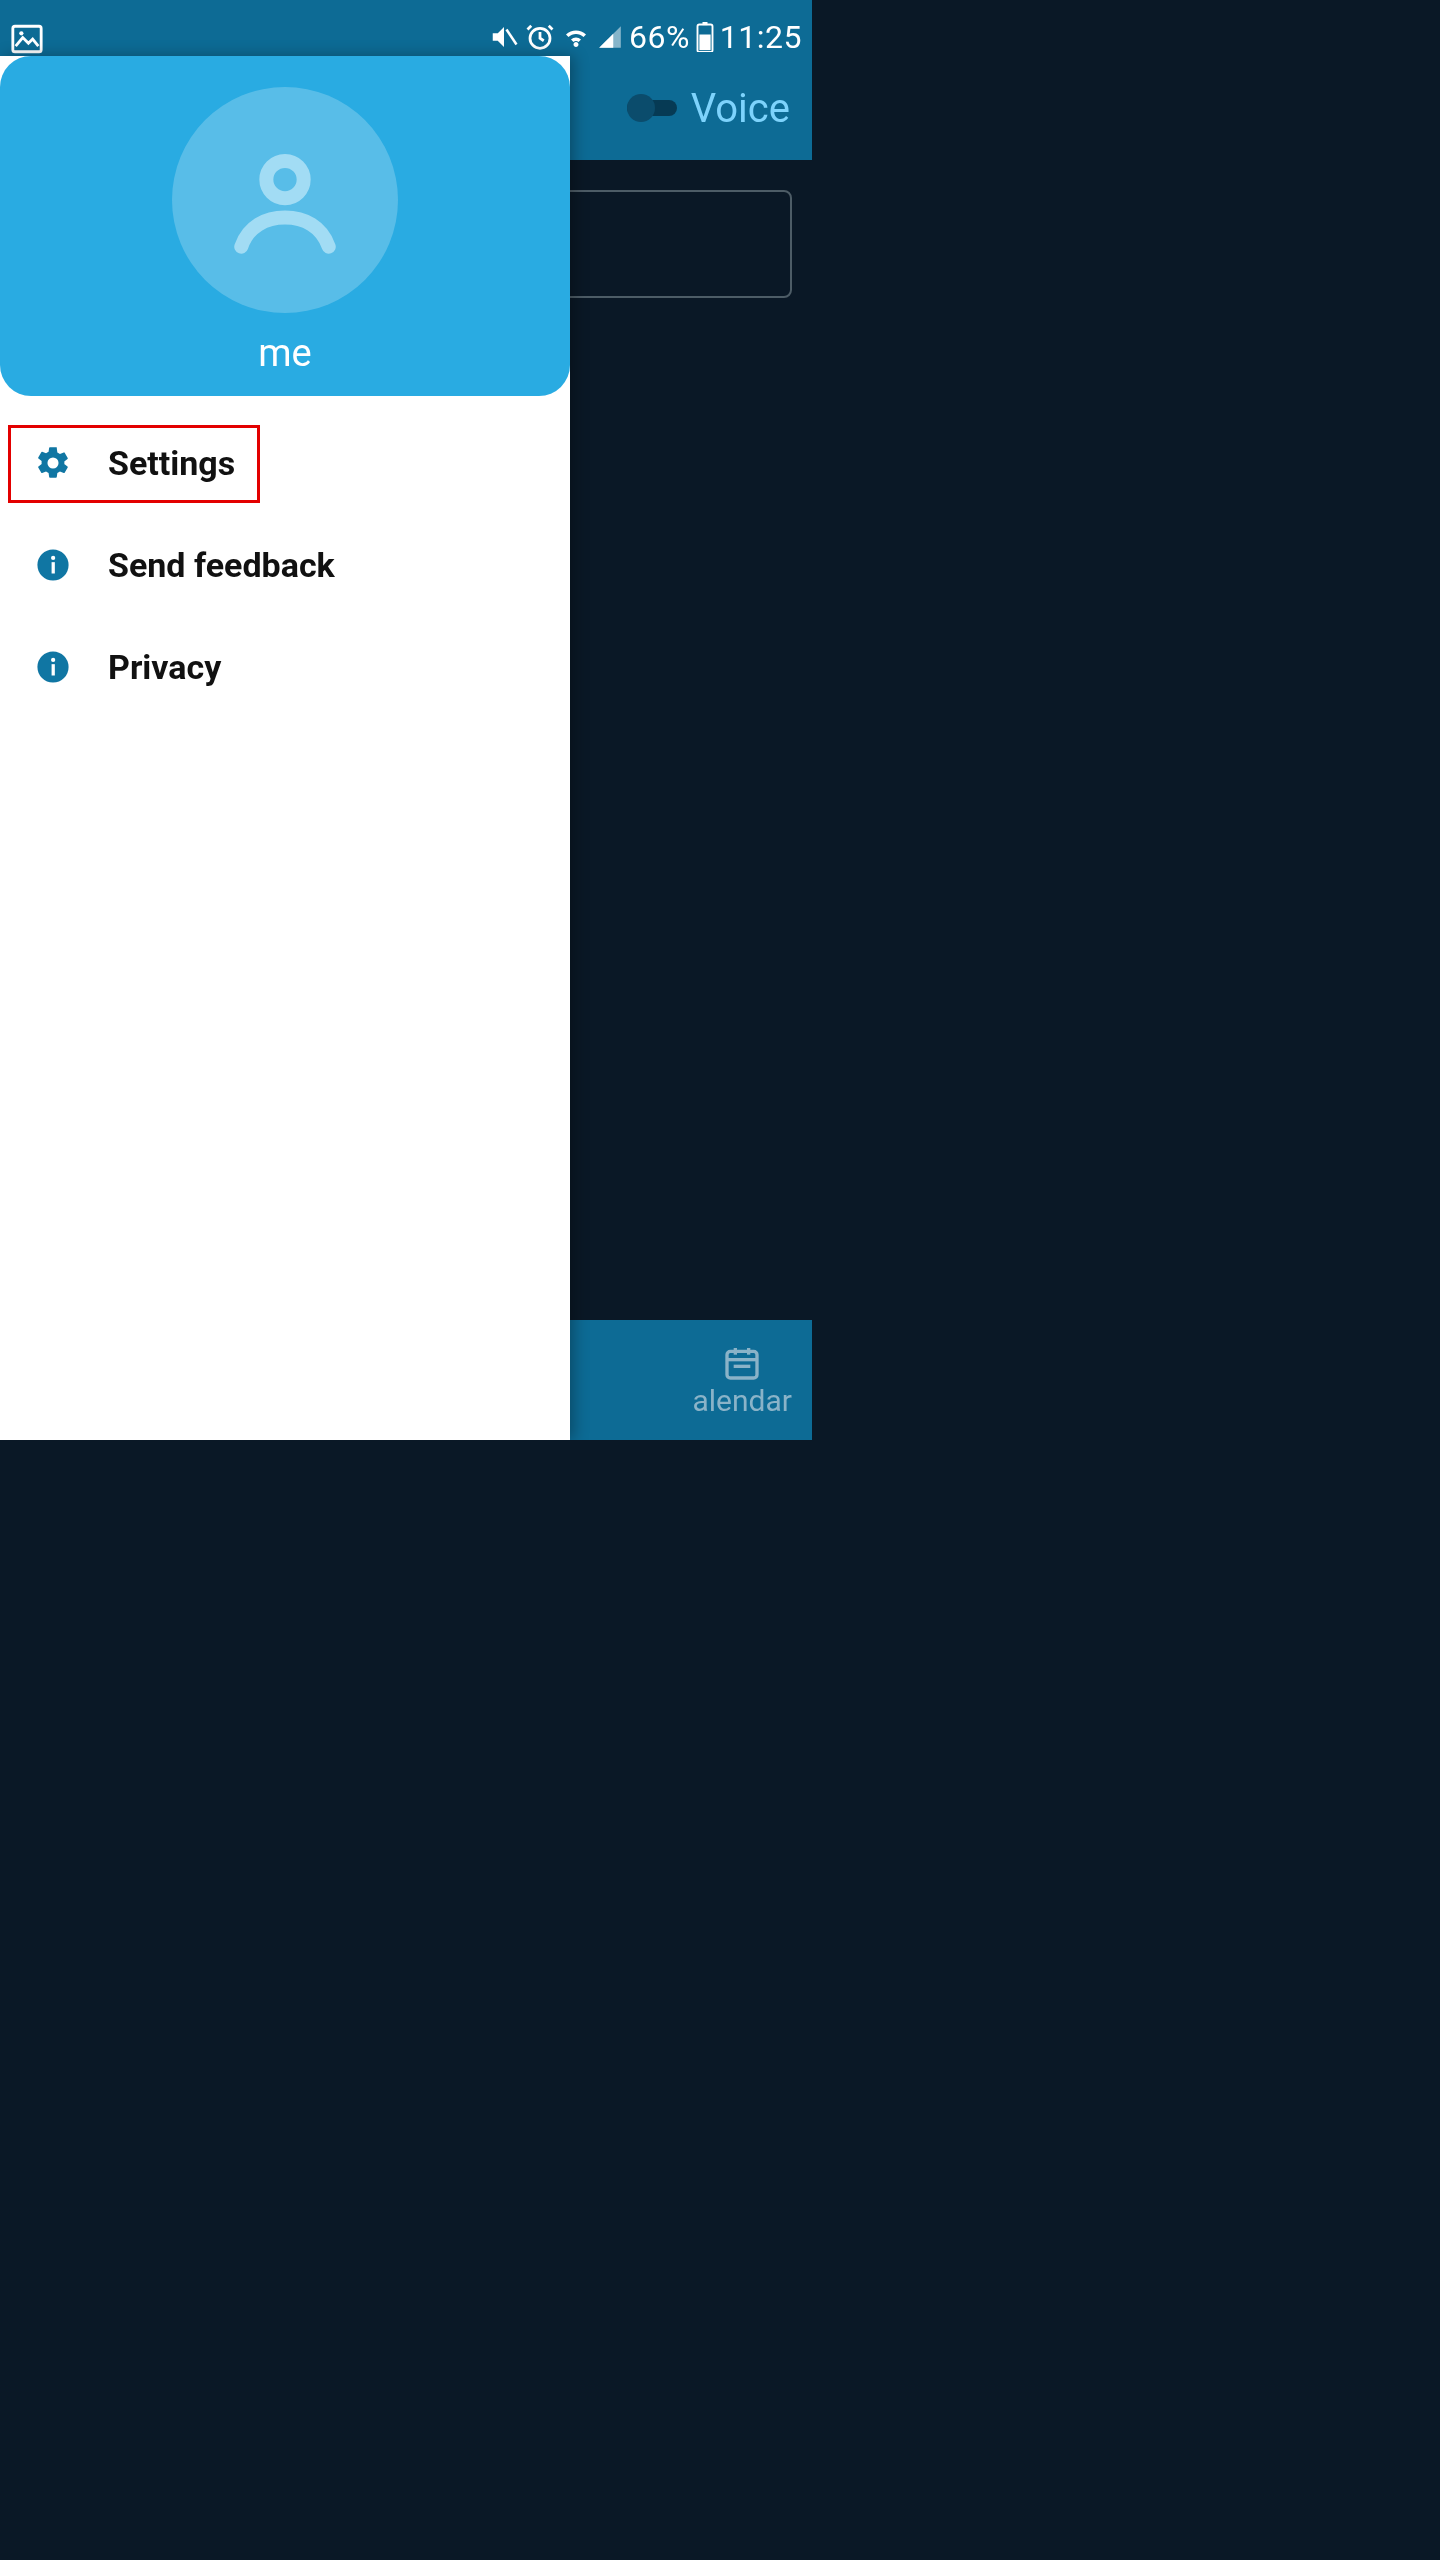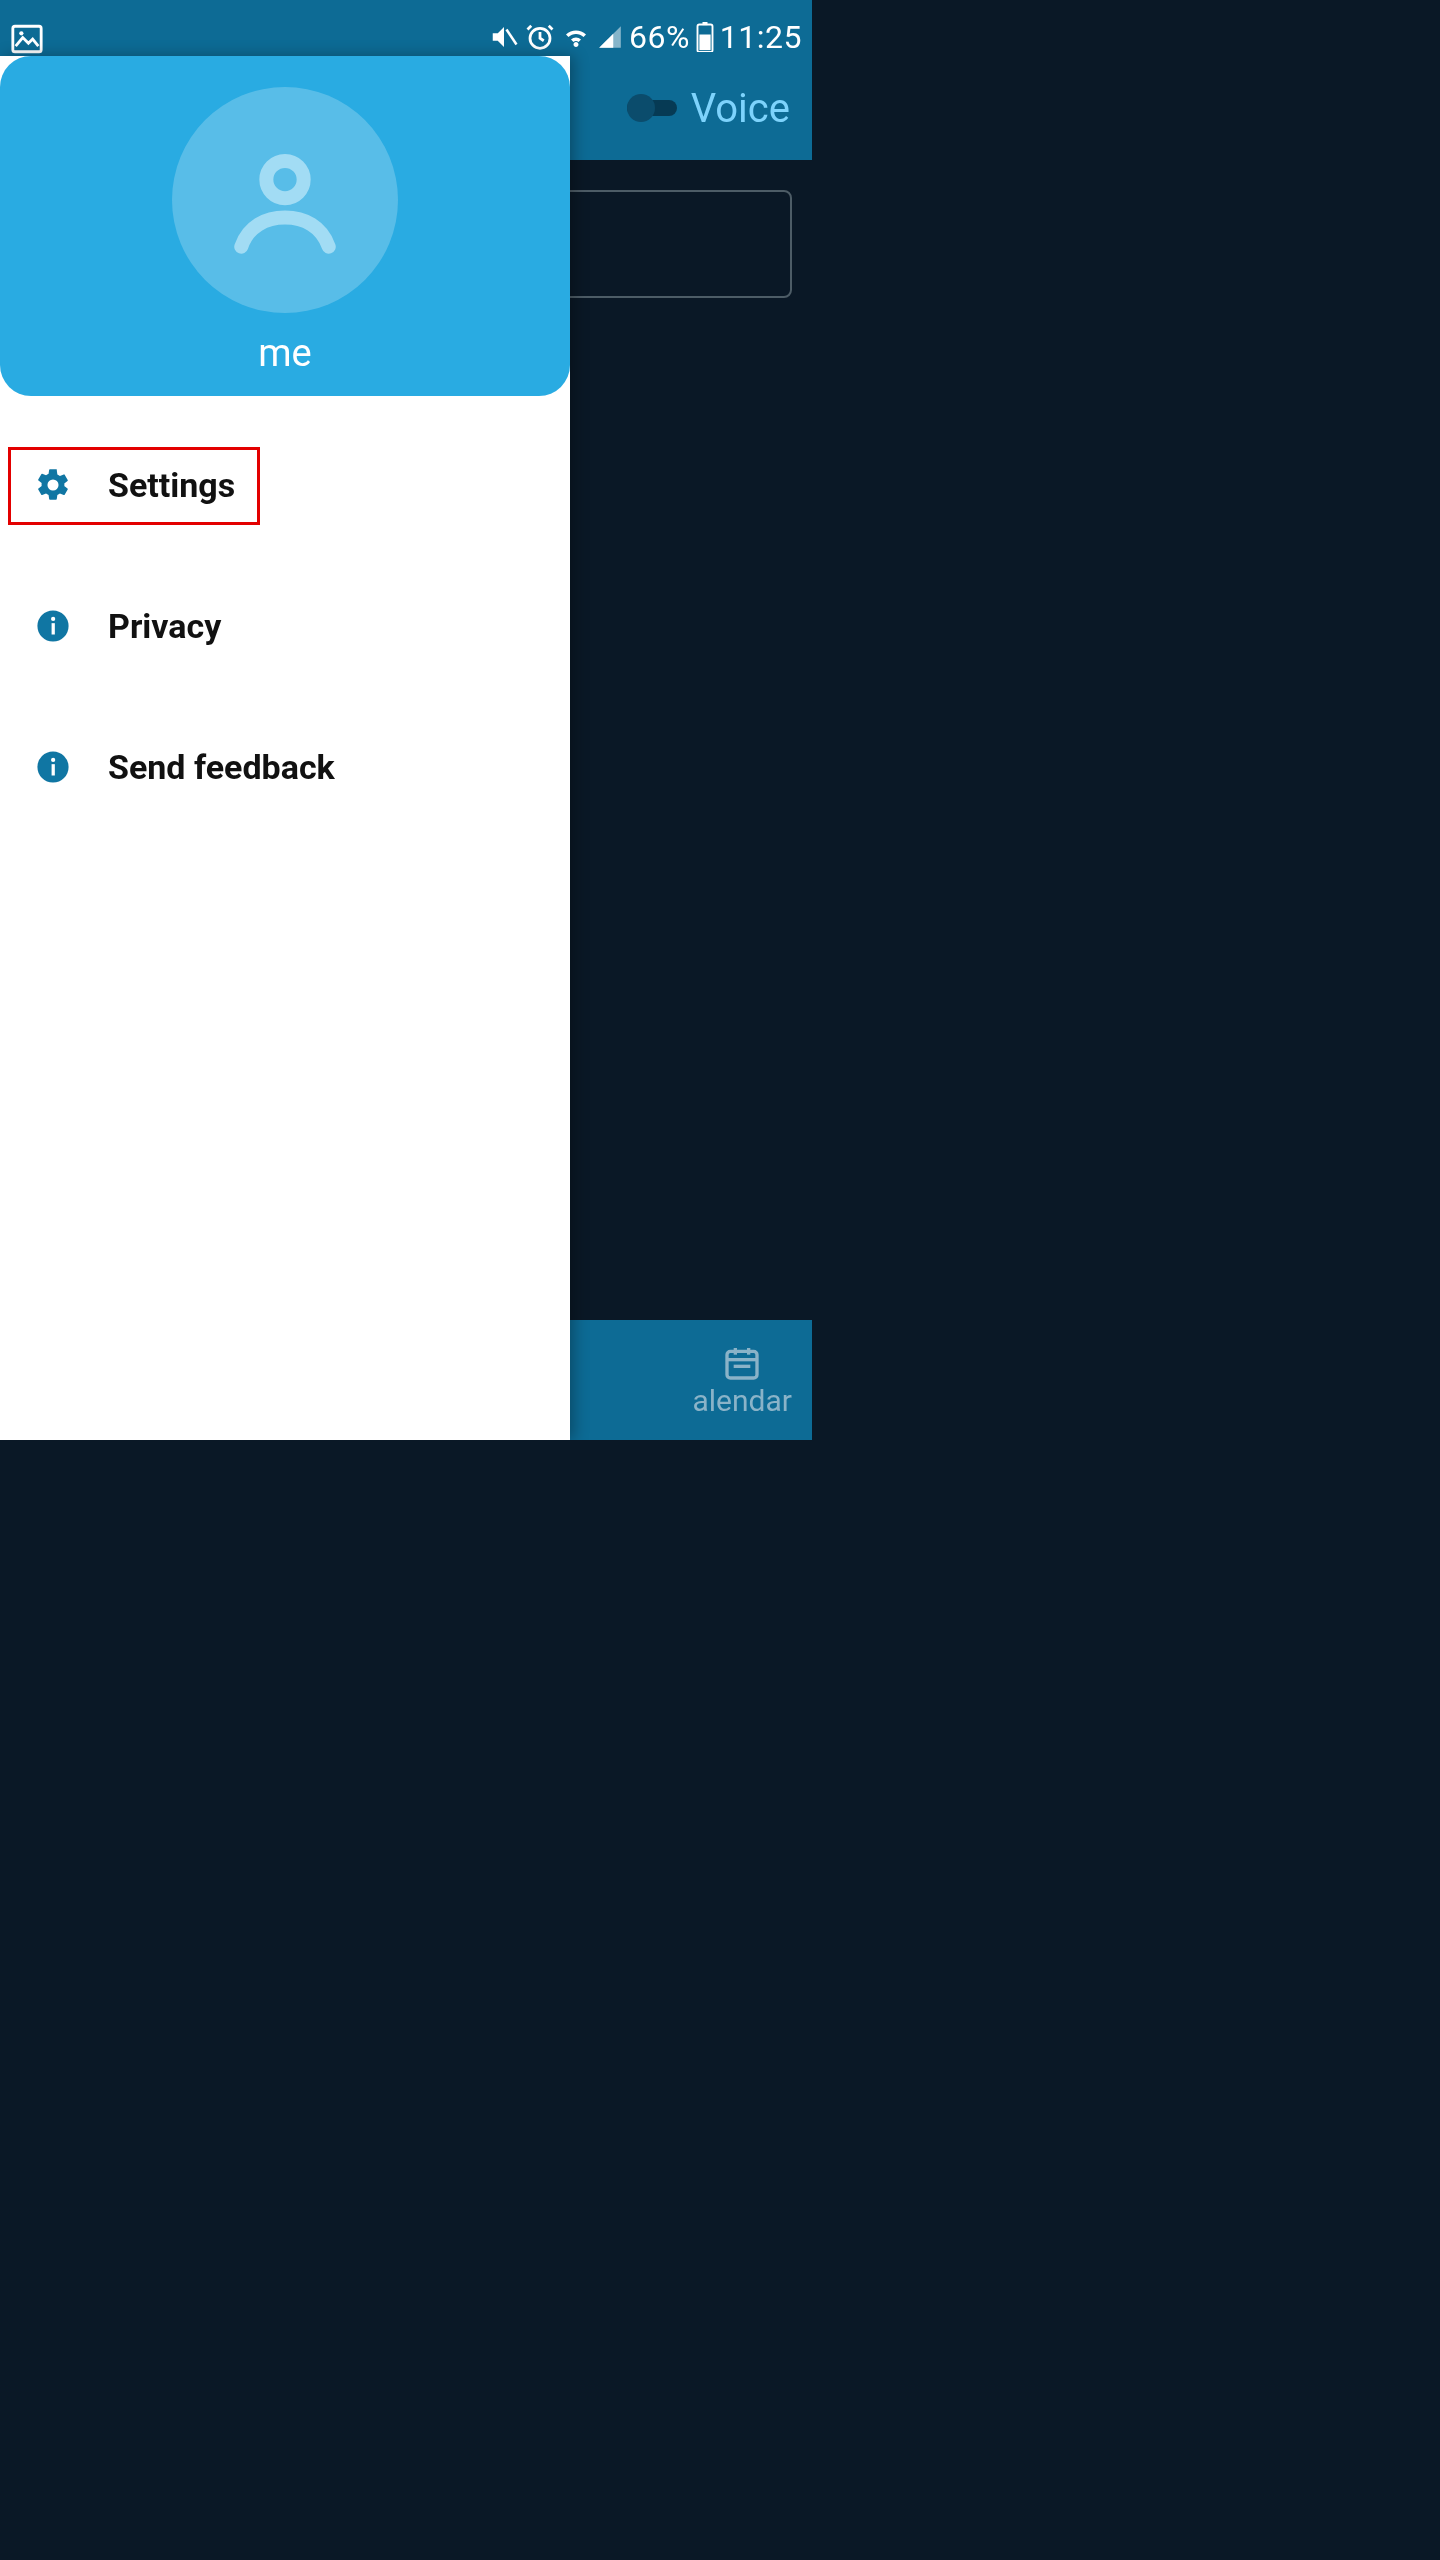--- a/index.html
+++ b/index.html
@@ -133,24 +133,23 @@
       justify-content: center;
     }
 
     .username {
       margin-top: 18px;
       color: #ffffff;
       font-size: 38px;
     }
 
     .menu {
-      padding-top: 38px;
+      padding-top: 16px;
       display: flex;
       flex-direction: column;
-      gap: 39px;
     }
 
     .menu-item {
       height: 102px;
       display: flex;
       align-items: center;
       padding-left: 34px;
       gap: 36px;
       font-size: 34px;
       font-weight: 700;
@@ -282,28 +281,28 @@
 
 
     <div class="menu-item">
       <span class="mi-icon">
         <svg width="34" height="34" viewBox="0 0 24 24" fill="#1076a3">
           <circle cx="12" cy="12" r="11"></circle>
           <rect x="11" y="10" width="2.3" height="8" fill="#fff"></rect>
           <circle cx="12.1" cy="7" r="1.5" fill="#fff"></circle>
         </svg>
       </span>
-      <span>Privacy</span>
+      <span>Send feedback</span>
     </div>
 
     <div class="menu-item">
       <span class="mi-icon">
         <svg width="34" height="34" viewBox="0 0 24 24" fill="#1076a3">
           <circle cx="12" cy="12" r="11"></circle>
           <rect x="11" y="10" width="2.3" height="8" fill="#fff"></rect>
           <circle cx="12.1" cy="7" r="1.5" fill="#fff"></circle>
         </svg>
       </span>
-      <span>Send feedback</span>
+      <span>Privacy</span>
     </div>
 
   </div>
 </nav>
 
 </body></html>

